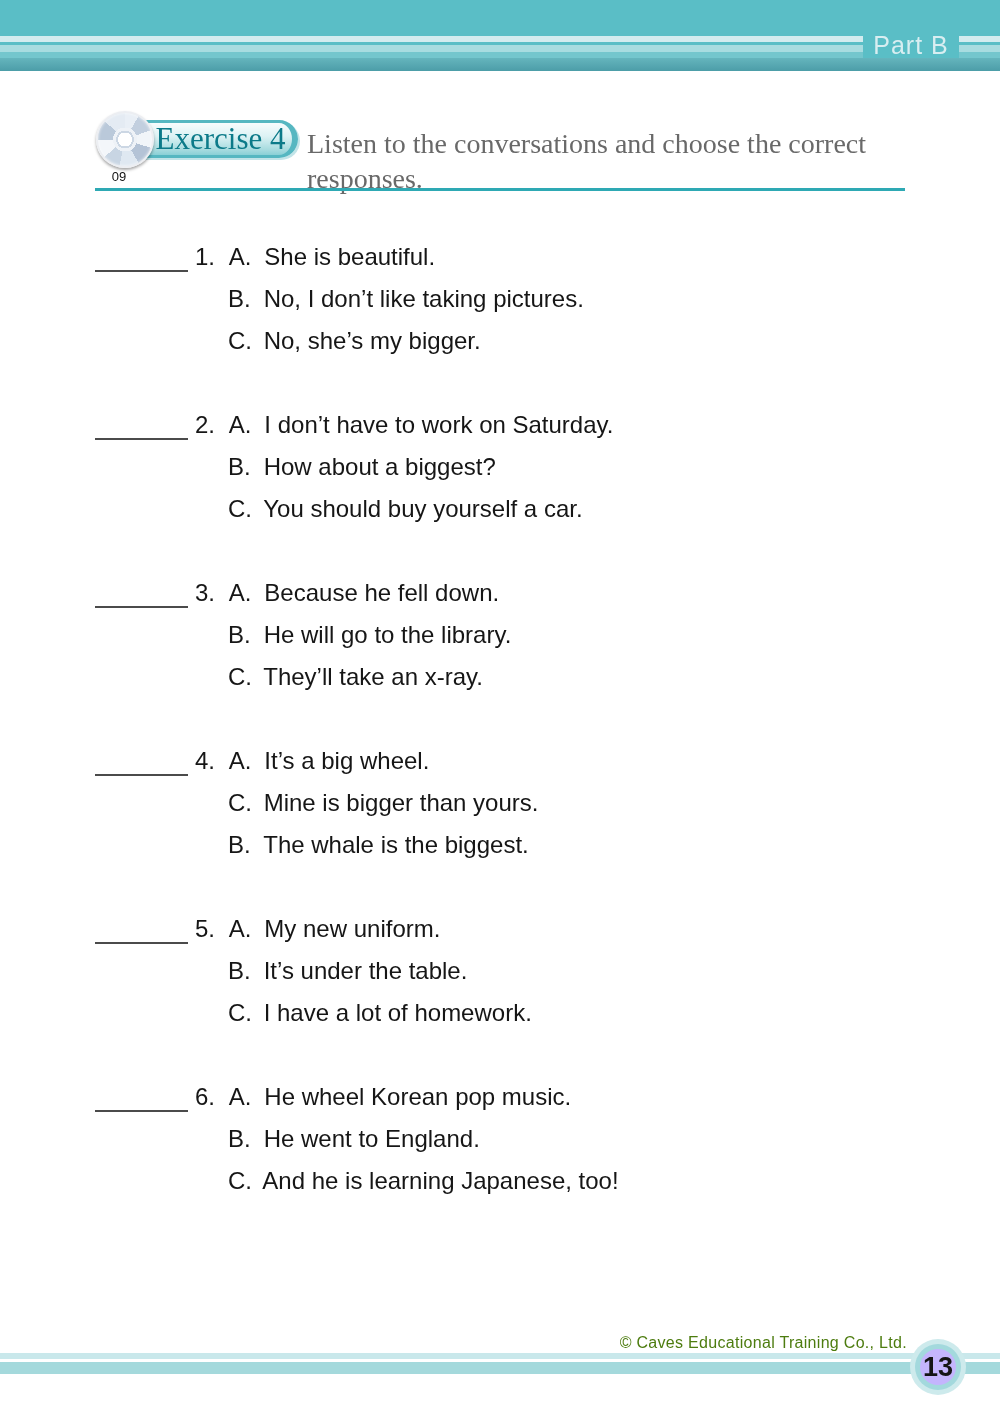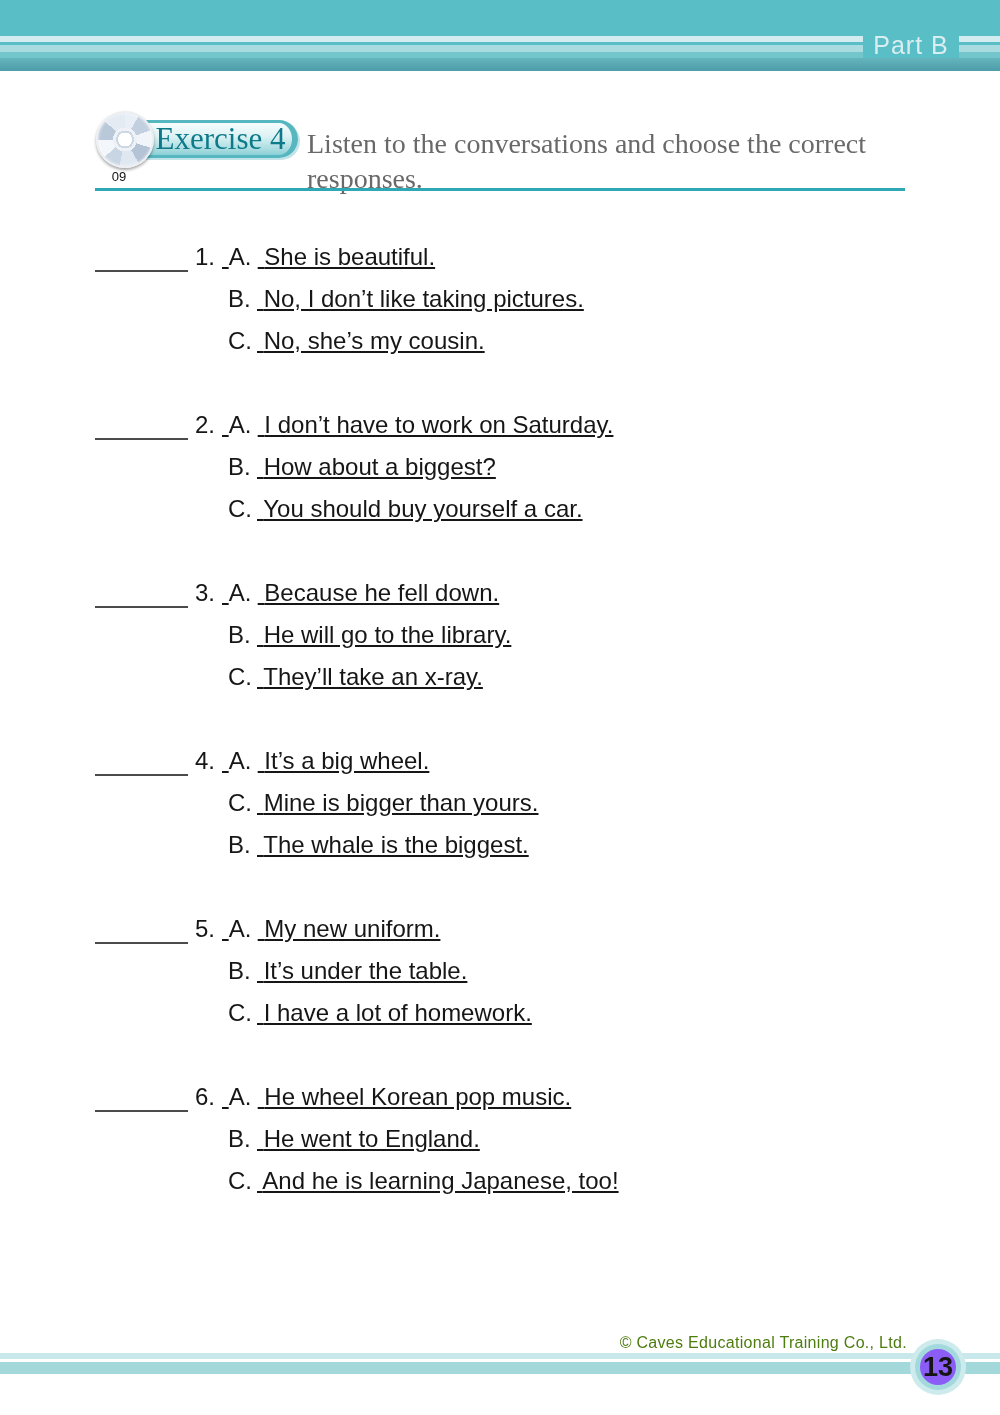--- a/index.html
+++ b/index.html
@@ -36,35 +36,35 @@
         display:flex;align-items:center;justify-content:center;padding-left:30px;z-index:2;}
   .pill span{font-family:"Liberation Serif",serif;font-weight:normal;font-size:31px;color:#0c7a89;}
 
   .instr{position:absolute;left:307px;top:126px;width:610px;
          font-family:"Liberation Serif",serif;font-size:28px;line-height:35px;color:#696969;}
   .rule{position:absolute;left:95px;top:188px;width:810px;height:3px;background:#2ea9b4;}
 
   
   .questions{position:absolute;left:95px;top:236px;width:850px;}
   .q{margin-bottom:42px;}
-  .row{position:relative;height:42px;line-height:42px;font-size:24px;white-space:nowrap;text-decoration:underline;}
+  .row{position:relative;height:42px;line-height:42px;font-size:24px;white-space:nowrap;}
   .blank{position:absolute;left:0;top:7px;width:93px;height:27px;border-bottom:2px solid #4b4b4b;}
   .qnum{display:inline-block;margin-left:100px;width:27px;}
   .letter{display:inline-block;width:29px;}
   .indent .letter{margin-left:133px;}
 
   
   .copyright{position:absolute;top:1334px;right:93px;font-size:16px;color:#4d7c0f;letter-spacing:.3px;}
   .f-thin {position:absolute;top:1353px;left:0;right:0;height:6px;background:#c9e8eb;}
   .f-thick{position:absolute;top:1362px;left:0;right:0;height:12px;background:#a4d9dc;}
   .page-badge{position:absolute;top:1339px;left:910px;width:56px;height:56px;border-radius:50%;
         background:#cdeaec;display:flex;align-items:center;justify-content:center;z-index:2;}
   .page-badge .ring{width:46px;height:46px;border-radius:50%;background:#a3d9dd;
         display:flex;align-items:center;justify-content:center;}
-  .page-badge .inner{width:36px;height:36px;border-radius:50%;background:#8b5cf6;
+  .page-badge .inner{width:36px;height:36px;border-radius:50%;background:#c4b5fd;
         display:flex;align-items:center;justify-content:center;}
   .page-badge .inner span{font-weight:bold;font-size:27px;color:#151515;}
 </style>
 </head>
 <body>
 
 <div class="page">
 
   <div class="hdr">
     <div class="h-top"></div>
@@ -99,21 +99,21 @@
         <span class="qnum">1.</span>
         <span class="letter">A.</span>
         <span class="otext">She is beautiful.</span>
       </div>
       <div class="row indent">
         <span class="letter">B.</span>
         <span class="otext">No, I don’t like taking pictures.</span>
       </div>
       <div class="row indent">
         <span class="letter">C.</span>
-        <span class="otext">No, she’s my cousin.</span>
+        <span class="otext">No, she’s my bigger.</span>
       </div>
     </div>
 
     <div class="q">
       <div class="row">
         <span class="blank"></span>
         <span class="qnum">2.</span>
         <span class="letter">A.</span>
         <span class="otext">I don’t have to work on Saturday.</span>
       </div>

